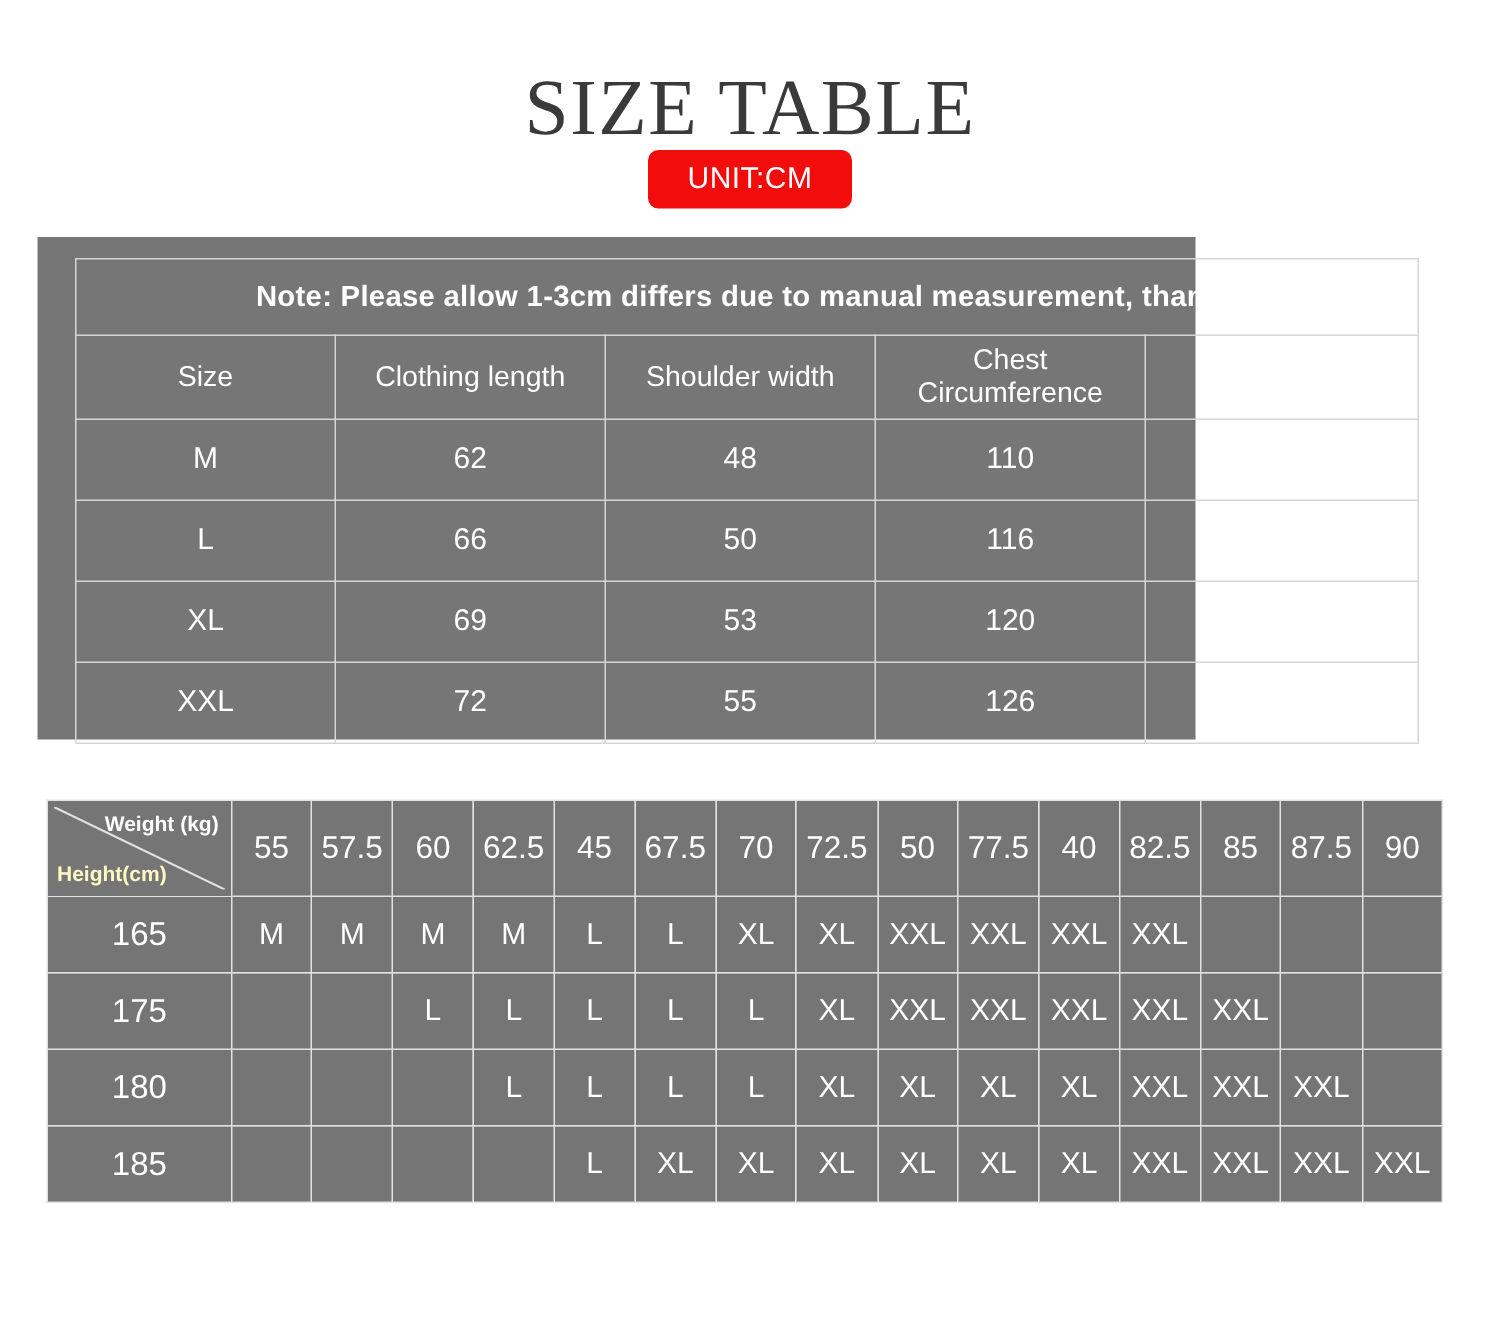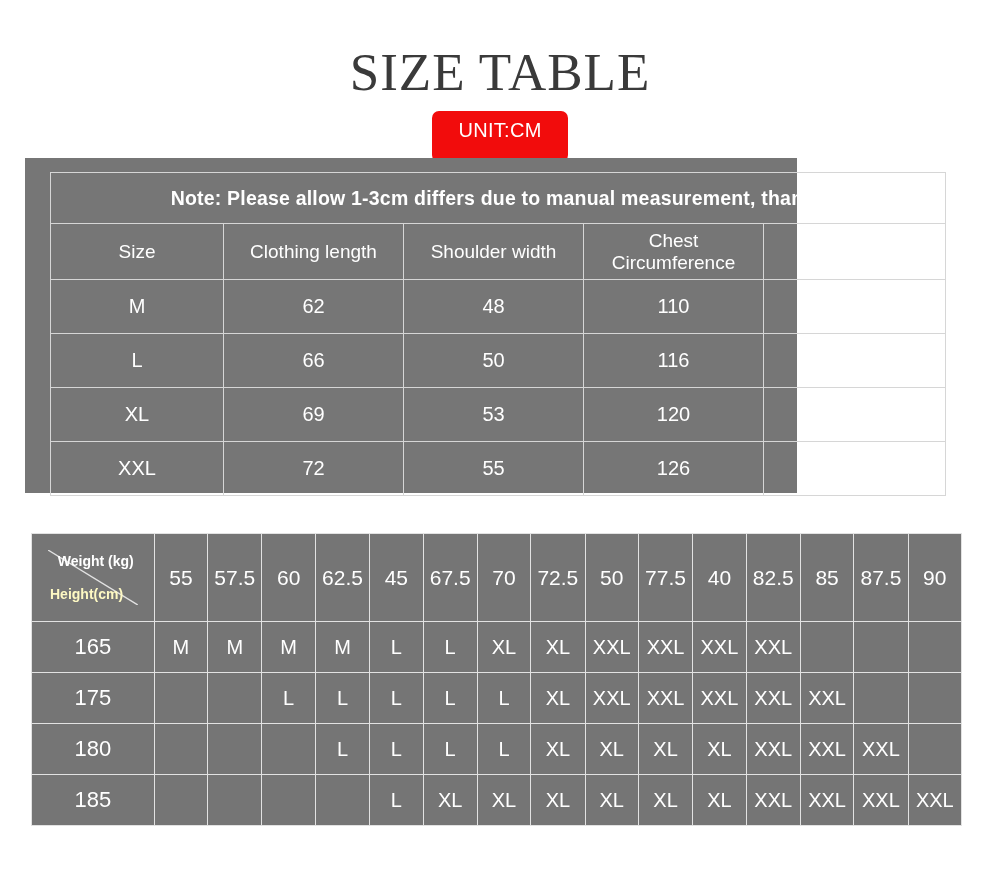--- a/index.html
+++ b/index.html
@@ -26,26 +26,25 @@
   .page-title {
     font-family: Liberation Serif, serif;
     font-size: 53px;
     line-height: 56px;
     color: #3a3a3a;
     letter-spacing: 1px;
     font-weight: 400;
   }
   .unit-badge {
     display: inline-block;
-    margin-top: 11px;
     background: #f20c0c;
     color: #ffffff;
     font-size: 20px;
     line-height: 20px;
-    padding: 9px 26px 22px 26px;
+    padding: 9px 26px 10px 26px;
     border-radius: 7px;
     font-family: "Liberation Sans", sans-serif;
     letter-spacing: 0.3px;
   }
 
   
   .panel-top {
     position: absolute;
     left: 25px;
     top: 158px;
@@ -98,21 +97,21 @@
     border: 1px solid #e2e2e2;
     color: #ffffff;
     text-align: center;
     vertical-align: middle;
     font-size: 21px;
     height: 50px;
     padding: 0;
   }
   .tbl-bot td.corner {
     position: relative;
-    padding: 16px;
+    padding: 4px;
     height: 55px;
     overflow: hidden;
   }
   .tbl-bot td.wcol {
     font-size: 21px;
     height: 55px;
   }
   .tbl-bot td.hcol {
     font-size: 22px;
     margin-left: 48px;

